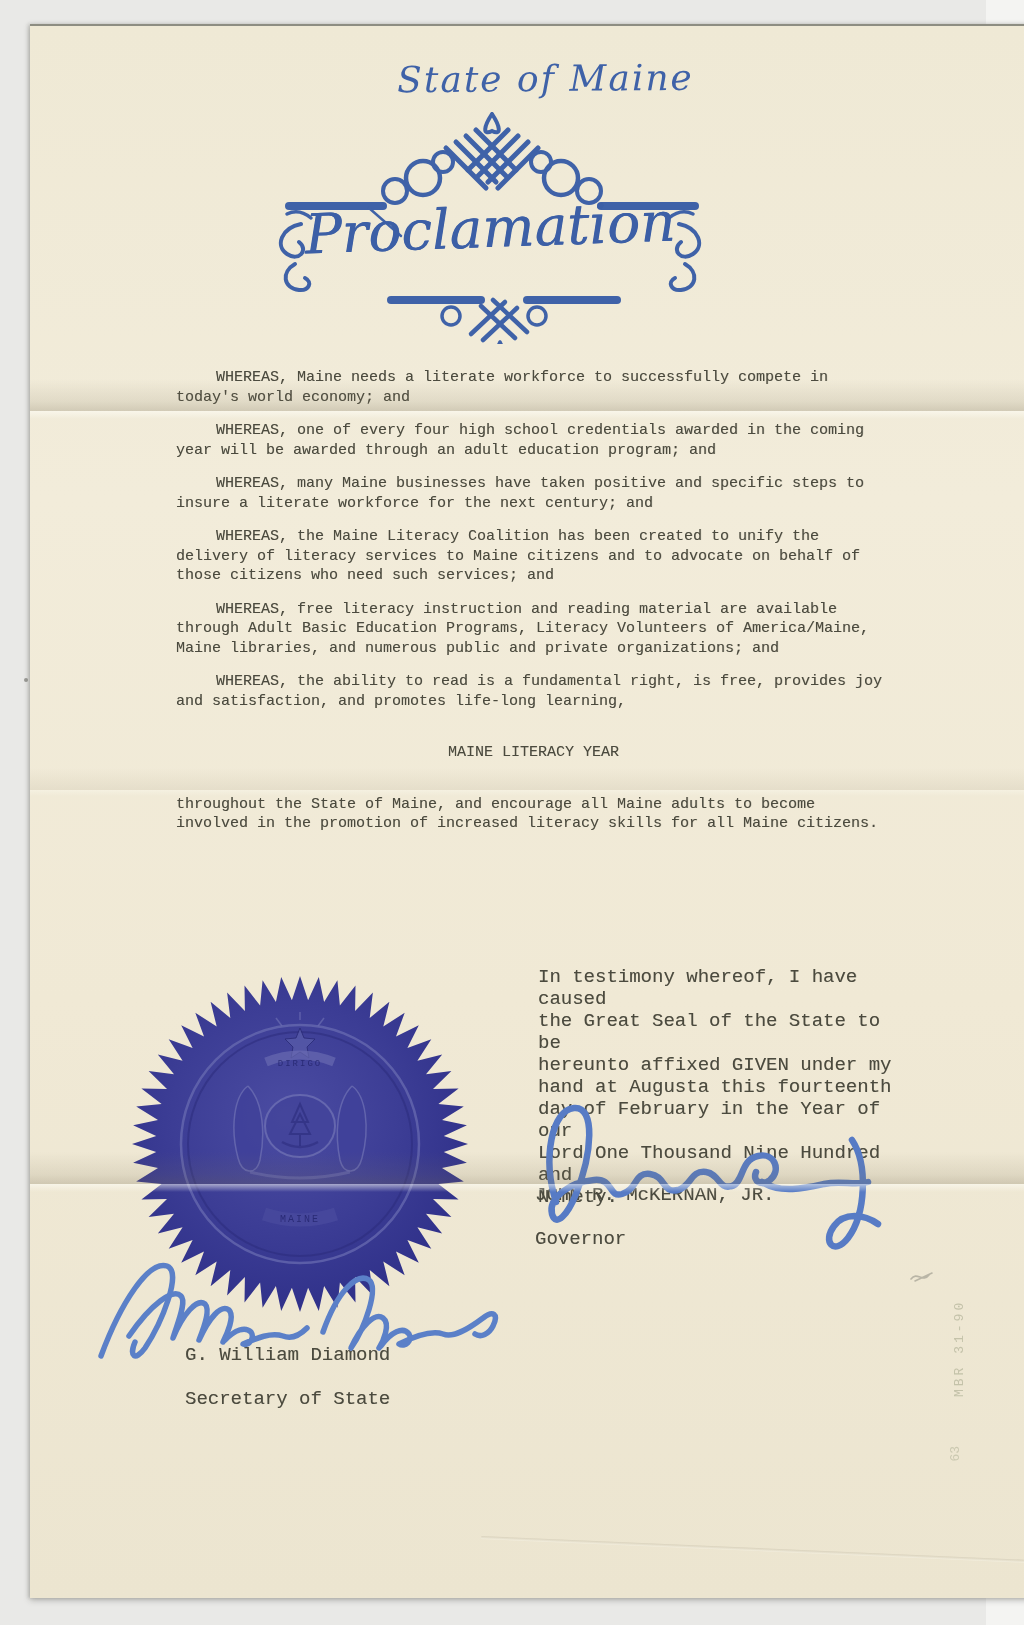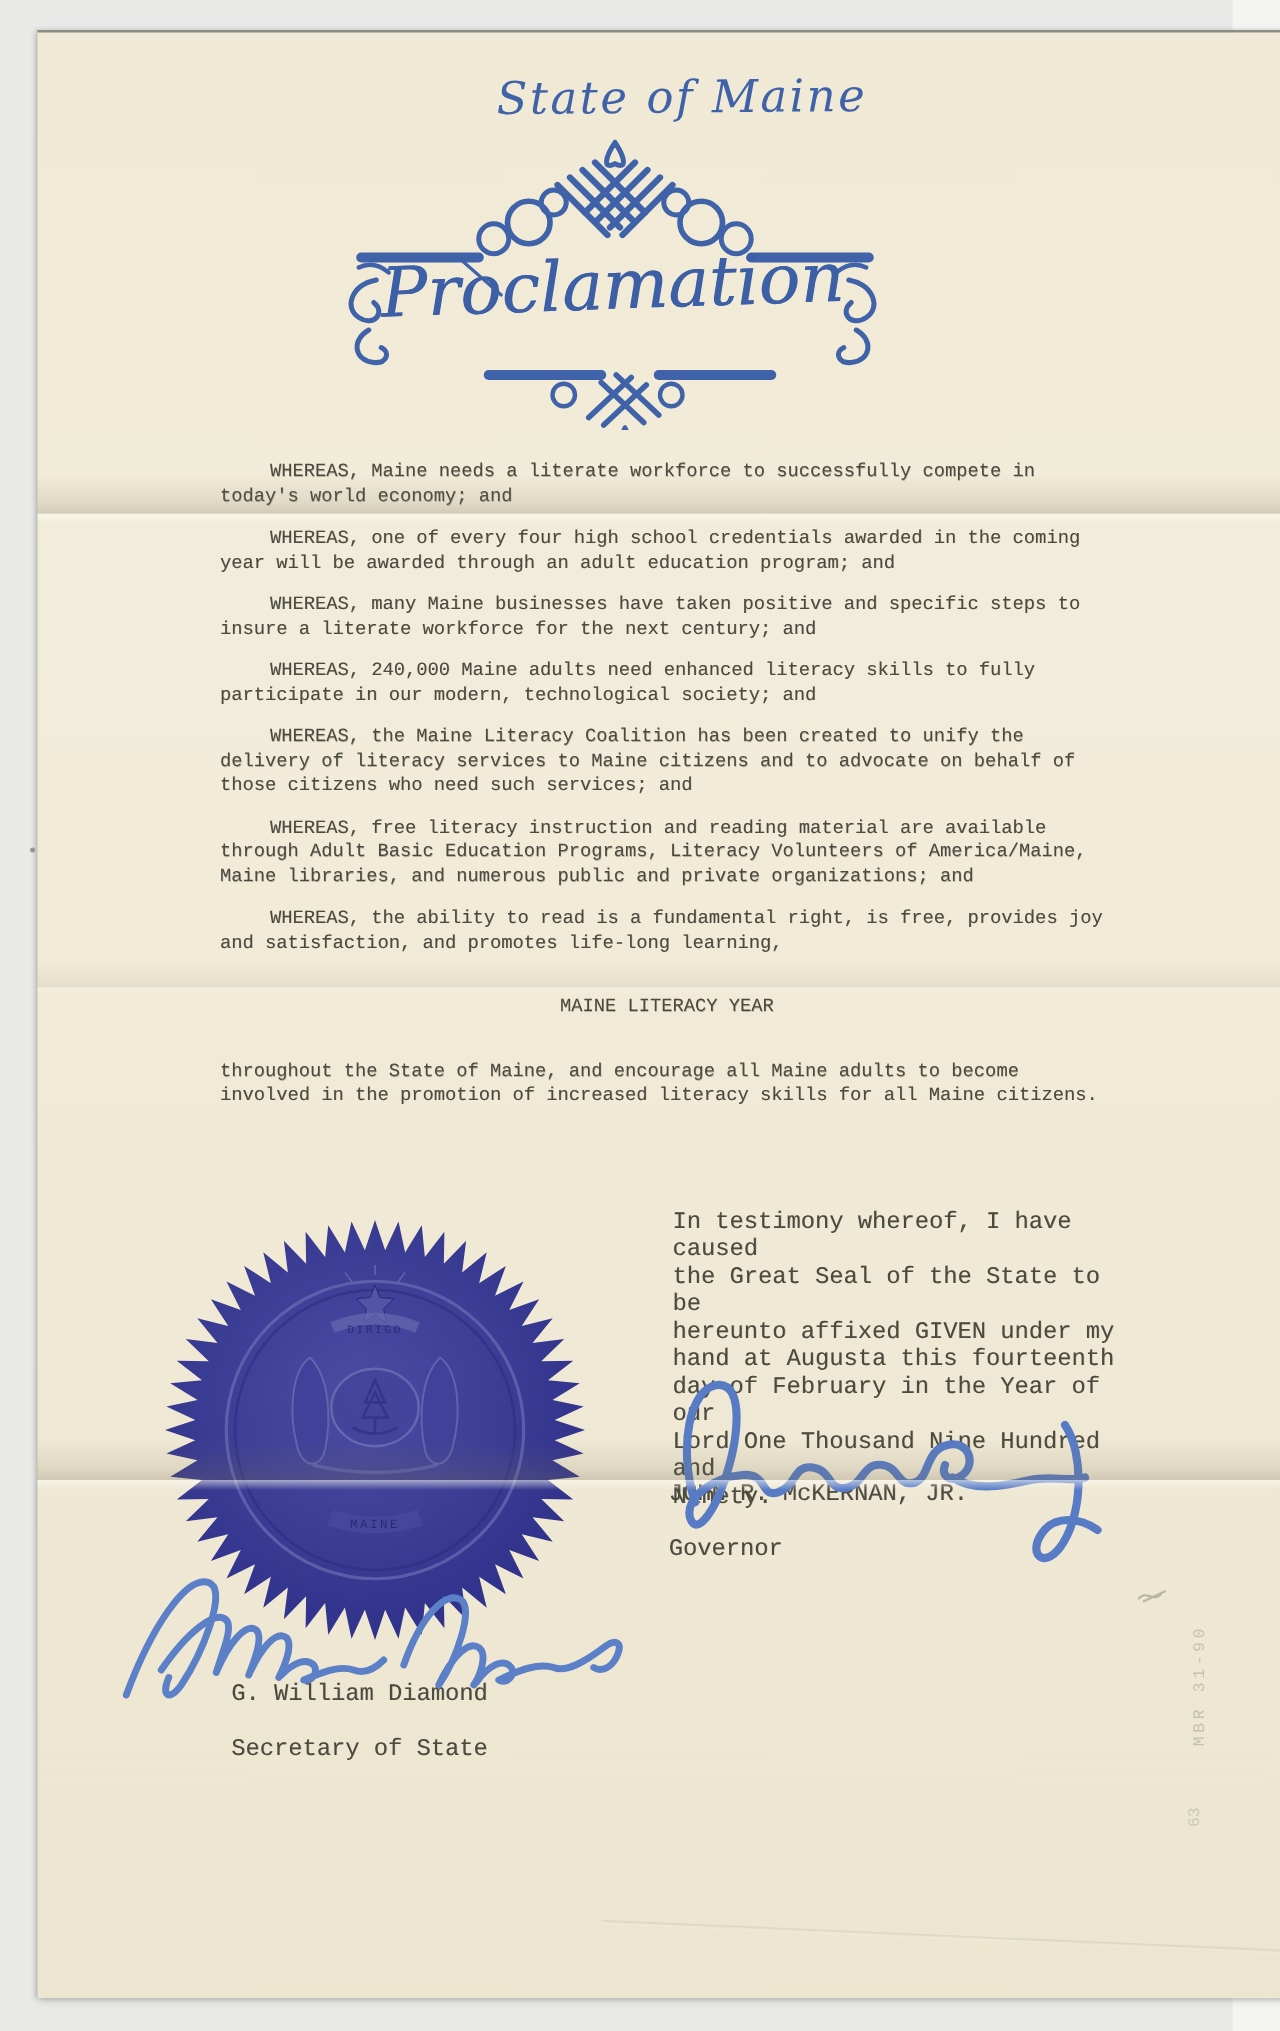--- a/index.html
+++ b/index.html
@@ -156,22 +156,20 @@
     <div class="word">Proclamation</div>
   </div>
 
   <div class="body-copy">
     <p>WHEREAS, Maine needs a literate workforce to successfully compete in
 today's world economy; and</p>
     <p>WHEREAS, one of every four high school credentials awarded in the coming
 year will be awarded through an adult education program; and</p>
     <p>WHEREAS, many Maine businesses have taken positive and specific steps to
 insure a literate workforce for the next century; and</p>
-    <p>WHEREAS, 240,000 Maine adults need enhanced literacy skills to fully
-participate in our modern, technological society; and</p>
     <p>WHEREAS, the Maine Literacy Coalition has been created to unify the
 delivery of literacy services to Maine citizens and to advocate on behalf of
 those citizens who need such services; and</p>
     <p>WHEREAS, free literacy instruction and reading material are available
 through Adult Basic Education Programs, Literacy Volunteers of America/Maine,
 Maine libraries, and numerous public and private organizations; and</p>
     <p>WHEREAS, the ability to read is a fundamental right, is free, provides joy
 and satisfaction, and promotes life-long learning,</p>
     <p class="year-title no-indent">MAINE LITERACY YEAR</p>
     <p class="no-indent">throughout the State of Maine, and encourage all Maine adults to become

